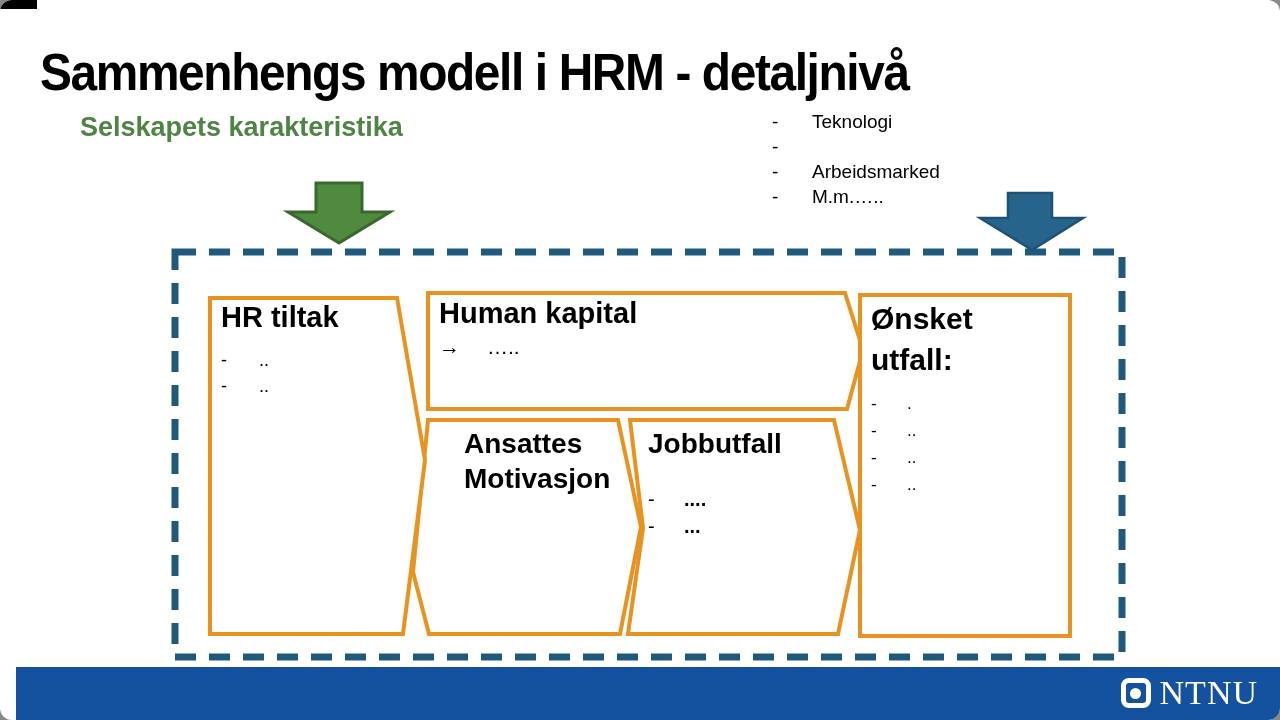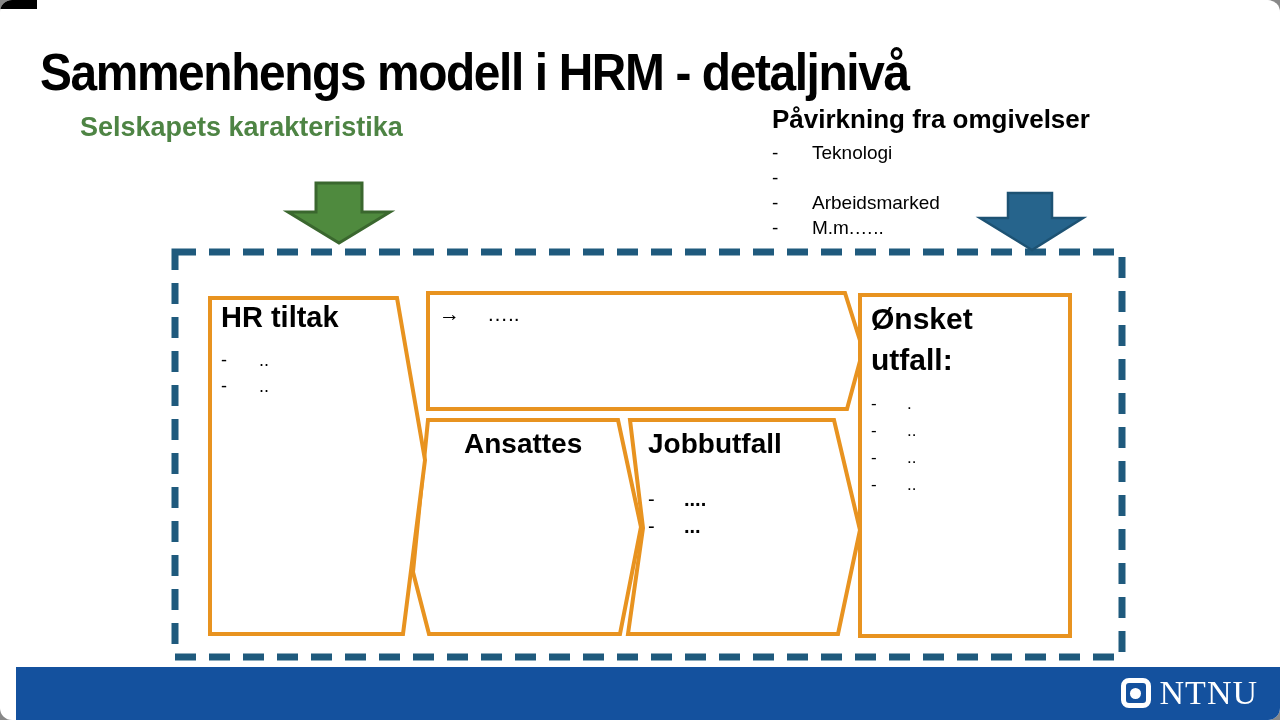--- a/index.html
+++ b/index.html
@@ -78,21 +78,20 @@
 
 <div class="slide">
 
   <div class="abs corner-mark"></div>
 
   <div class="abs title">Sammenhengs modell i HRM - detaljnivå</div>
 
   <div class="abs subtitle">Selskapets karakteristika</div>
 
   <div class="abs env">
-    <div class="env-heading">Påvirkning fra omgivelser</div>
     <div class="env-list">
       <div class="bullet-row">
         <span class="bullet-dash">-</span>
         <span>Teknologi</span>
       </div>
       <div class="bullet-row">
         <span class="bullet-dash">-</span>
       </div>
       <div class="bullet-row">
         <span class="bullet-dash">-</span>
@@ -124,28 +123,30 @@
         <span>..</span>
       </div>
       <div class="bullet-row">
         <span class="bullet-dash">-</span>
         <span>..</span>
       </div>
     </div>
   </div>
 
   <div class="shape-text hk-text">
+    <div class="shape-title">Human kapital</div>
     <div class="arrow-row">
       <span class="arrow-glyph">→</span>
       <span>…..</span>
     </div>
   </div>
 
   <div class="shape-text am-text">
     <div>Ansattes</div>
+    <div>Motivasjon</div>
   </div>
 
   <div class="shape-text jb-text">
     <div class="shape-title">Jobbutfall</div>
     <div class="bullets">
       <div class="bullet-row">
         <span class="bullet-dash">-</span>
         <span>....</span>
       </div>
       <div class="bullet-row">

